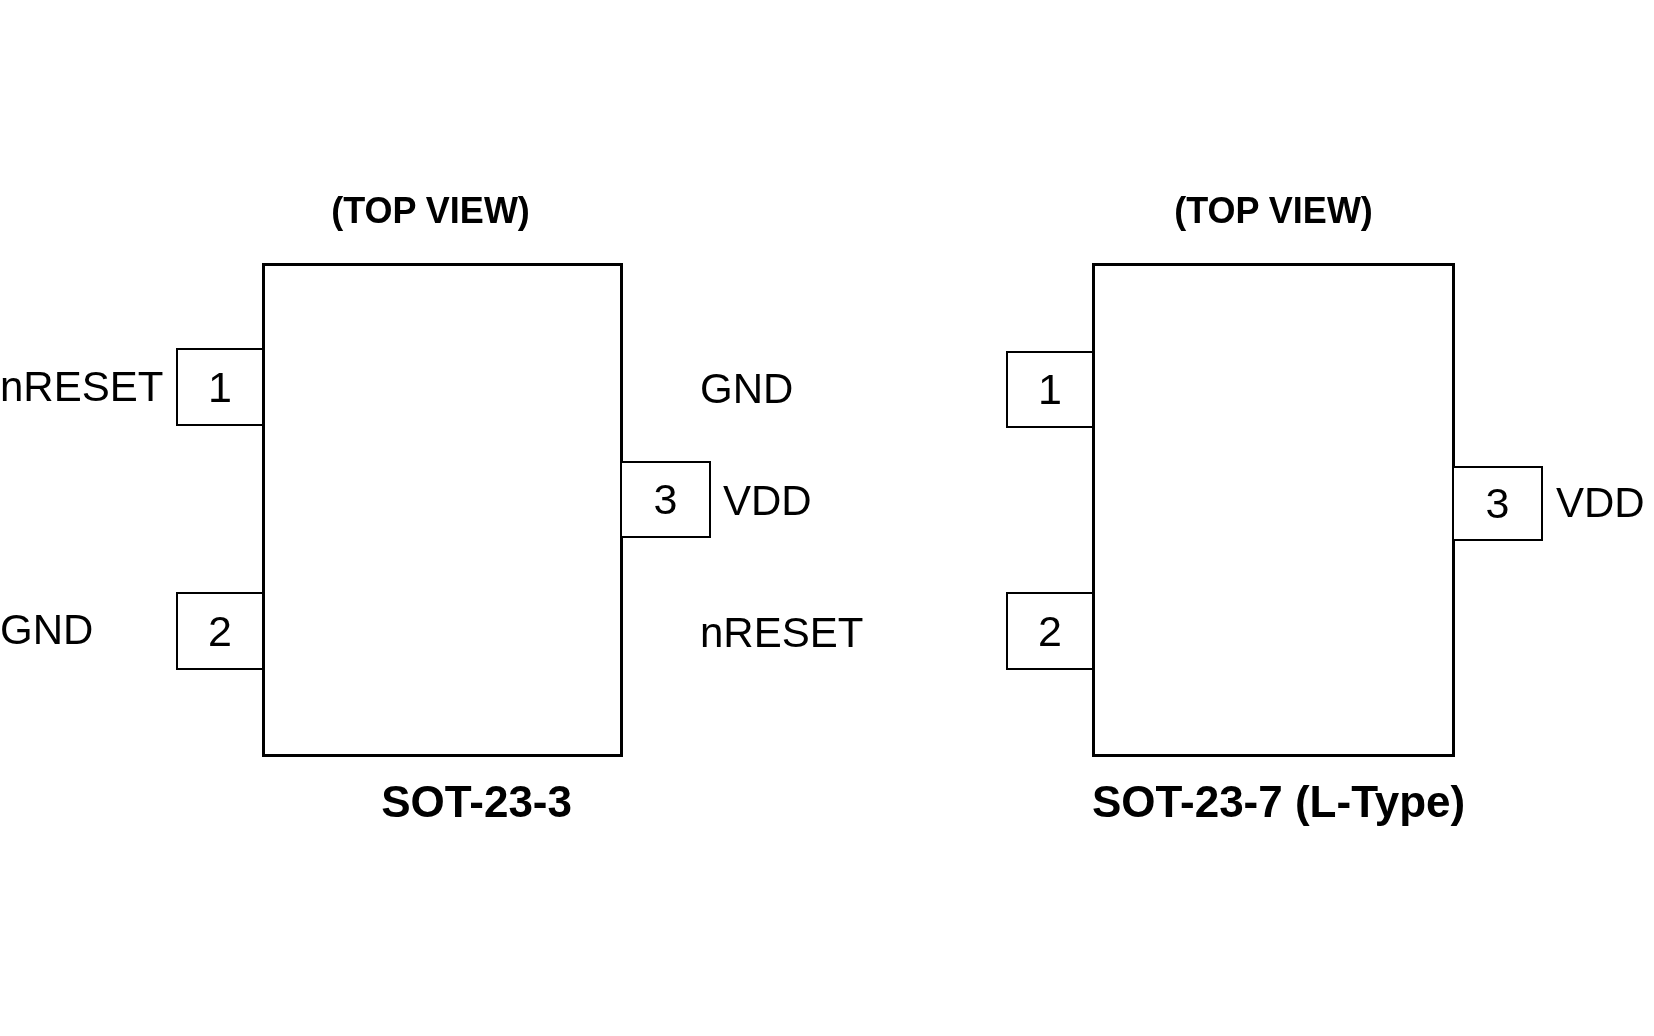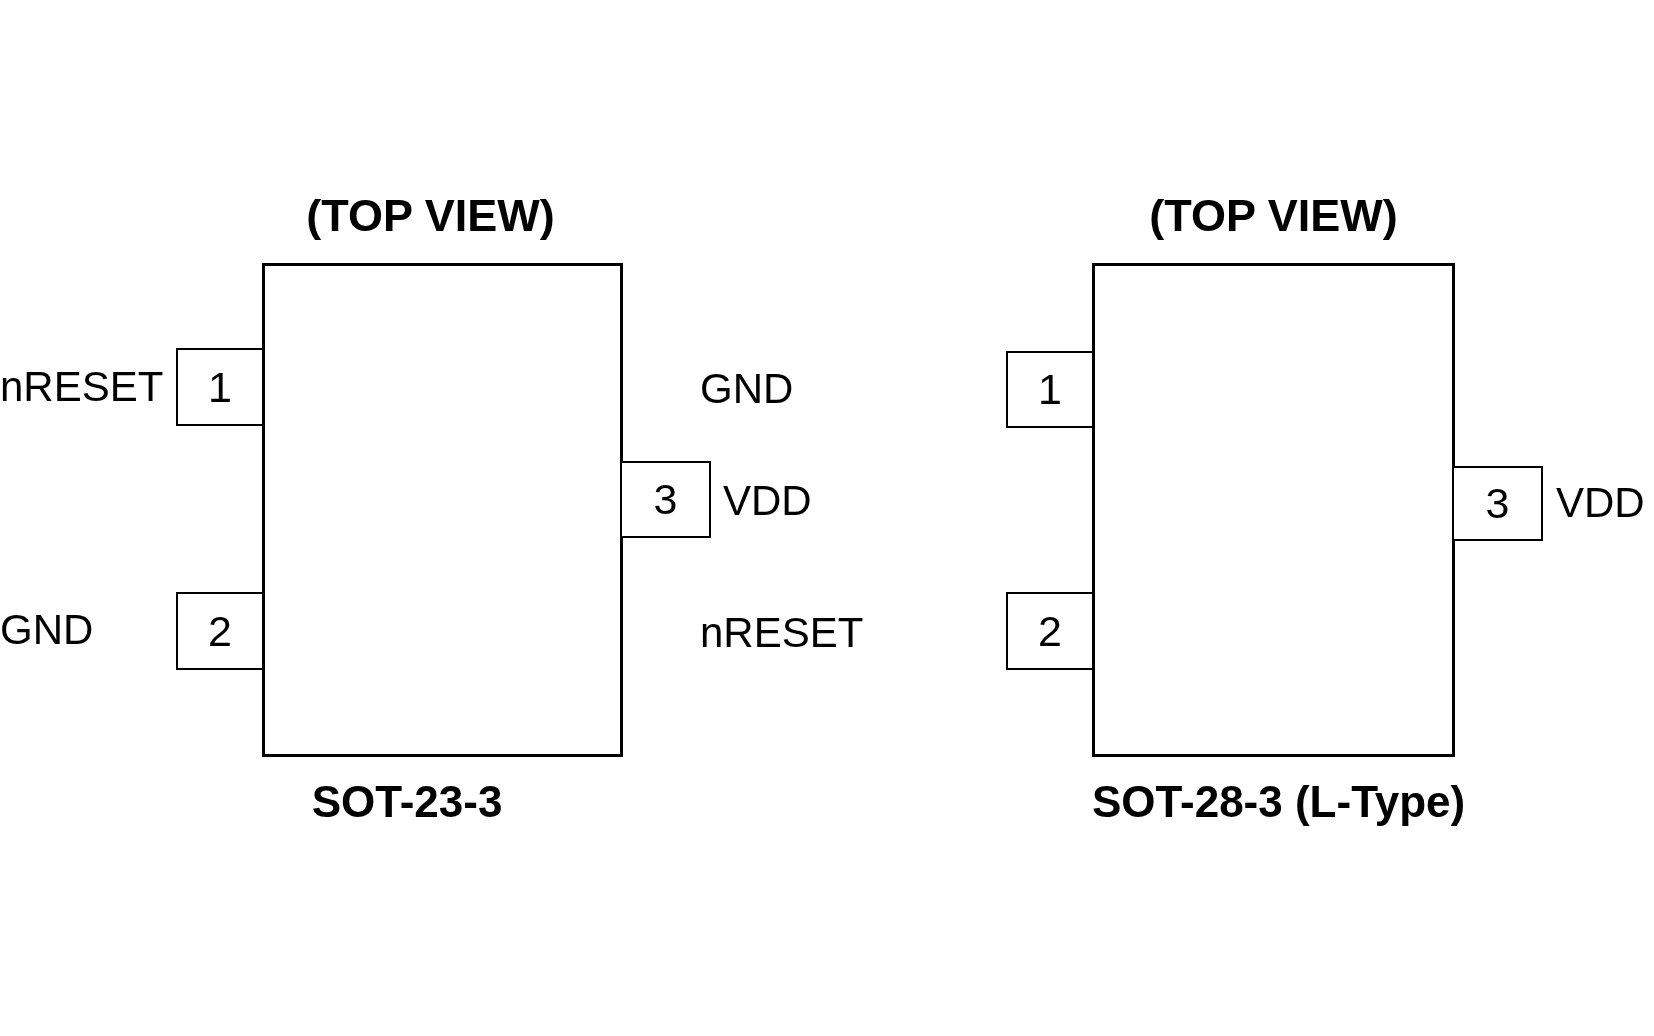--- a/index.html
+++ b/index.html
@@ -16,21 +16,21 @@
     position: relative;
     width: 1654px;
     height: 1036px;
     background: var(--background);
     font-family: "Liberation Sans", sans-serif;
     color: var(--text);
     overflow: hidden;
   }
   .abs { position: absolute; }
   .top-view-title {
-    font-size: 45px;
+    font-size: 36px;
     font-weight: bold;
     text-align: center;
     line-height: 1;
     white-space: nowrap;
   }
   .package-body {
     border: 3px solid var(--line);
     background: var(--background);
     box-sizing: border-box;
   }
@@ -77,21 +77,21 @@
     <div class="abs pin-box" style="left:176px; top:592px; width:88px; height:78px;">
       <span>2</span>
     </div>
     <div class="abs pin-label right-align" style="left:0px; top:630px; width:161px;">GND</div>
 
     <div class="abs pin-box" style="left:620px; top:461px; width:91px; height:77px;">
       <span>3</span>
     </div>
     <div class="abs pin-label" style="left:723px; top:501px;">VDD</div>
 
-    <div class="abs package-name" style="left:232px; top:780px; width:350px;">SOT-23-3</div>
+    <div class="abs package-name" style="left:222px; top:780px; width:350px;text-align:right;">SOT-23-3</div>
   </div>
 
   <div>
     <div class="abs top-view-title" style="left:1092px; top:193px; width:363px;">(TOP VIEW)</div>
 
     <div class="abs package-body" style="left:1092px; top:263px; width:363px; height:494px;"></div>
 
     <div class="abs pin-box" style="left:1006px; top:351px; width:88px; height:77px;">
       <span>1</span>
     </div>
@@ -100,16 +100,16 @@
     <div class="abs pin-box" style="left:1006px; top:592px; width:88px; height:78px;">
       <span>2</span>
     </div>
     <div class="abs pin-label right-align" style="left:700px; top:633px; width:294px;">nRESET</div>
 
     <div class="abs pin-box" style="left:1452px; top:466px; width:91px; height:75px;">
       <span>3</span>
     </div>
     <div class="abs pin-label" style="left:1556px; top:503px;">VDD</div>
 
-    <div class="abs package-name" style="left:1092px; top:780px; width:363px;">SOT-28-3 (L-Type)</div>
+    <div class="abs package-name" style="left:1092px; top:780px; width:363px;">SOT-23-7 (L-Type)</div>
   </div>
 
 </div>
 
 </body></html>

